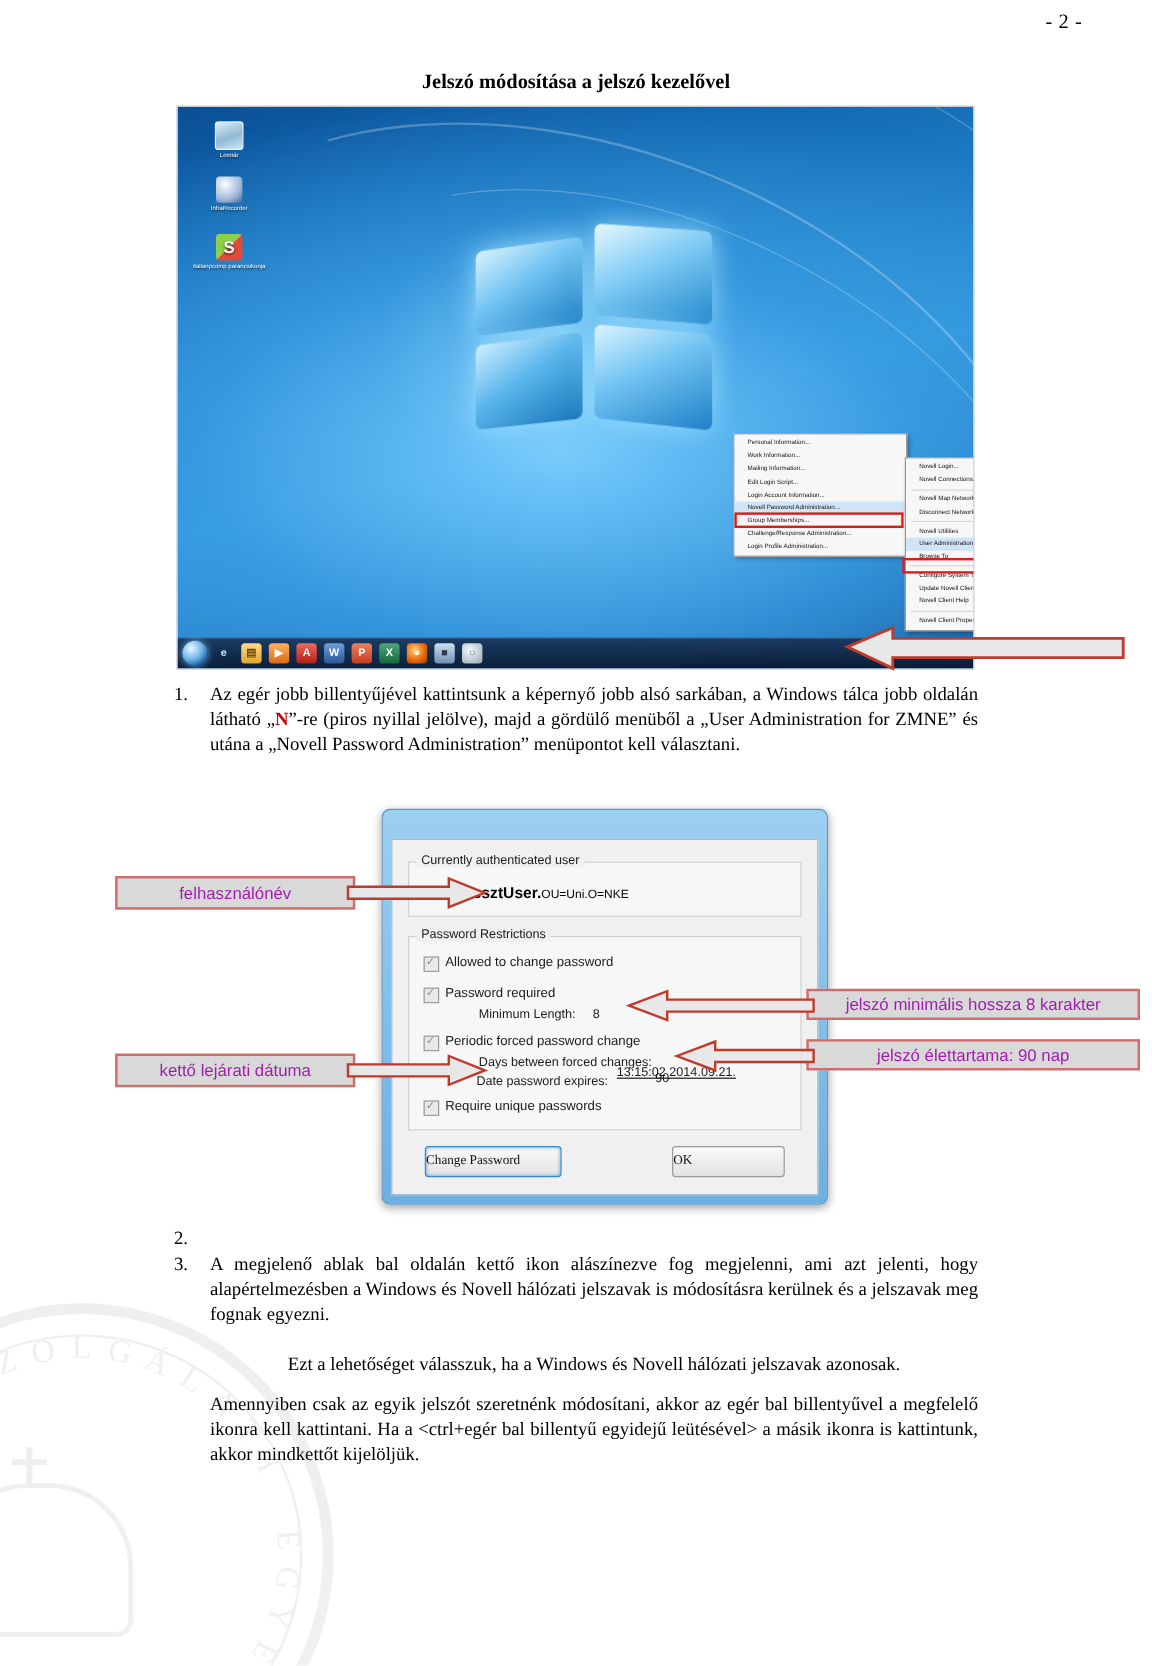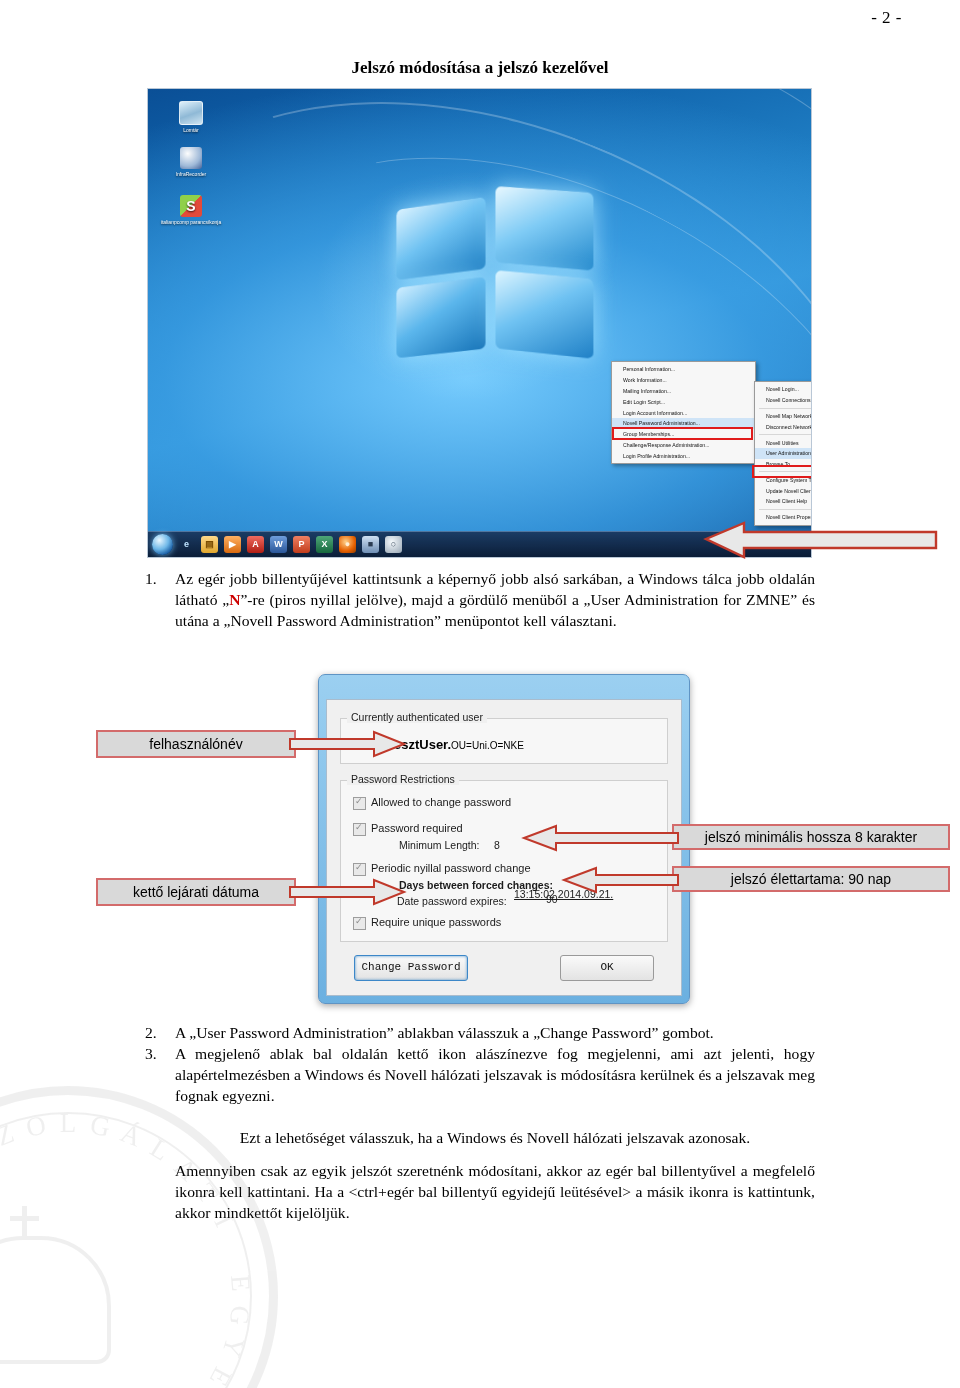--- a/index.html
+++ b/index.html
@@ -114,29 +114,29 @@
     font-family:"Liberation Sans",sans-serif;font-size:10.5px;color:#1b1b1b;}
   .g1{top:18px;height:44px;}
   .g2{top:80px;height:160px;}
   .userline{position:absolute;left:46px;top:16px;font-family:"Liberation Sans",sans-serif;}
   .userline b{font-size:13px;}
   .userline span{font-size:10px;margin-top:28px;}
   .cb{position:absolute;width:11px;height:11px;border:1px solid #9d9d9d;background:#e9e9e9;}
   .cb:after{content:"\2713";position:absolute;left:1px;top:-2px;font-size:9px;color:#8a8a8a;}
   .cbl{position:absolute;font-family:"Liberation Sans",sans-serif;font-size:11px;color:#1b1b1b;}
   .sublbl{position:absolute;font-family:"Liberation Sans",sans-serif;font-size:10.5px;color:#1b1b1b;}
-  .btn{position:absolute;font-family:Liberation Mono, monospace;font-size:11px;
+  .btn{position:absolute;font-family:Liberation Serif, serif;font-size:11px;
     background:linear-gradient(180deg,#fafafa,#e3e3e3);border:1px solid #9a9a9a;border-radius:3px;
-    text-align:center;color:#111;}
+    color:#111;}
   .btn-cp{left:27px;bottom:14px;width:112px;height:24px;line-height:23px;
     border:1px solid #3c87c8;box-shadow:0 0 3px rgba(60,135,200,.9) inset;}
   .btn-ok{right:27px;bottom:14px;width:92px;height:24px;line-height:23px;}
   
   .callout{position:absolute;background:#d9d9d9;border:2px solid #d36b6b;
-    font-family:"Liberation Sans",sans-serif;font-size:14px;color:#000000;
+    font-family:"Liberation Sans",sans-serif;font-size:14px;color:#a21caf;
     text-align:center;box-sizing:border-box;}
   
   .wm{position:absolute;left:-142px;top:1086px;width:420px;height:420px;opacity:.1;}
   .wm .ring{position:absolute;inset:0;border:9px solid #6a6a6a;border-radius:50%;}
   .wm .ring2{position:absolute;inset:26px;border:2px solid #6a6a6a;border-radius:50%;}
   .wm .crown{position:absolute;left:95px;top:150px;width:150px;height:120px;
     border:4px solid #6a6a6a;border-radius:70px 70px 14px 14px;}
   .wm .cross{position:absolute;left:164px;top:120px;width:5px;height:34px;background:#6a6a6a;}
   .wm .cross:before{content:"";position:absolute;left:-12px;top:10px;width:29px;height:5px;background:#6a6a6a;}
   .wm-txt{position:absolute;inset:0;}
@@ -254,22 +254,22 @@
 
         <span class="cb" style="left:12px;top:16px;"></span>
         <span class="cbl" style="left:30px;top:15px;">Allowed to change password</span>
 
         <span class="cb" style="left:12px;top:42px;"></span>
         <span class="cbl" style="left:30px;top:41px;">Password required</span>
         <span class="sublbl" style="left:58px;top:58px;">Minimum Length:</span>
         <span class="sublbl" style="left:153px;top:58px;">8</span>
 
         <span class="cb" style="left:12px;top:82px;"></span>
-        <span class="cbl" style="left:30px;top:81px;">Periodic nyillal password change</span>
-        <span class="sublbl" style="left:58px;top:98px;font-weight:bold;">Days between forced changes:</span>
+        <span class="cbl" style="left:30px;top:81px;">Periodic forced password change</span>
+        <span class="sublbl" style="left:58px;top:98px;">Days between forced changes:</span>
         <span class="sublbl" style="left:205px;top:112px;">90</span>
         <span class="sublbl" style="left:56px;top:114px;">Date password expires:</span>
         <span class="sublbl" style="left:173px;top:107px;text-decoration:underline;">13:15:02 2014.09.21.</span>
 
         <span class="cb" style="left:12px;top:136px;"></span>
         <span class="cbl" style="left:30px;top:135px;">Require unique passwords</span>
       </div>
 
       <div class="btn btn-cp">Change Password</div>
       <div class="btn btn-ok">OK</div>
@@ -292,21 +292,20 @@
   <path d="M4 16 L36 4 L36 11 L158 11 L158 21 L36 21 L36 28 Z" fill="#e8e8e8" stroke="#c0392b" stroke-width="2"></path>
 </svg>
 
 <div class="callout" style="left:672px;top:866px;width:278px;height:26px;line-height:23px;">jelszó élettartama: 90 nap</div>
 <svg class="arrow" style="left:560px;top:864px;width:120px;height:32px;" viewBox="0 0 120 32">
   <path d="M4 16 L36 4 L36 11 L118 11 L118 21 L36 21 L36 28 Z" fill="#e8e8e8" stroke="#c0392b" stroke-width="2"></path>
 </svg>
 
 <div class="para" style="left:175px;top:1022px;width:640px;">
   <span class="num">2.</span>
-  <span>A „User Password Administration” ablakban válasszuk a „Change Password” gombot.</span>
 </div>
 
 <div class="para" style="left:175px;top:1043px;width:640px;">
   <span class="num">3.</span>
   <span>A megjelenő ablak bal oldalán kettő ikon alászínezve fog megjelenni, ami azt jelenti, hogy alapértelmezésben a Windows és Novell hálózati jelszavak is módosításra kerülnek és a jelszavak meg fognak egyezni.</span>
 </div>
 
 <div class="para" style="left:175px;top:1127px;width:640px;text-align:center;">Ezt a lehetőséget válasszuk, ha a Windows és Novell hálózati jelszavak azonosak.</div>
 
 <div class="para" style="left:175px;top:1148px;width:640px;margin-top:12px;">Amennyiben csak az egyik jelszót szeretnénk módosítani, akkor az egér bal billentyűvel a megfelelő ikonra kell kattintani. Ha a &lt;ctrl+egér bal billentyű egyidejű leütésével&gt; a másik ikonra is kattintunk, akkor mindkettőt kijelöljük.</div>

